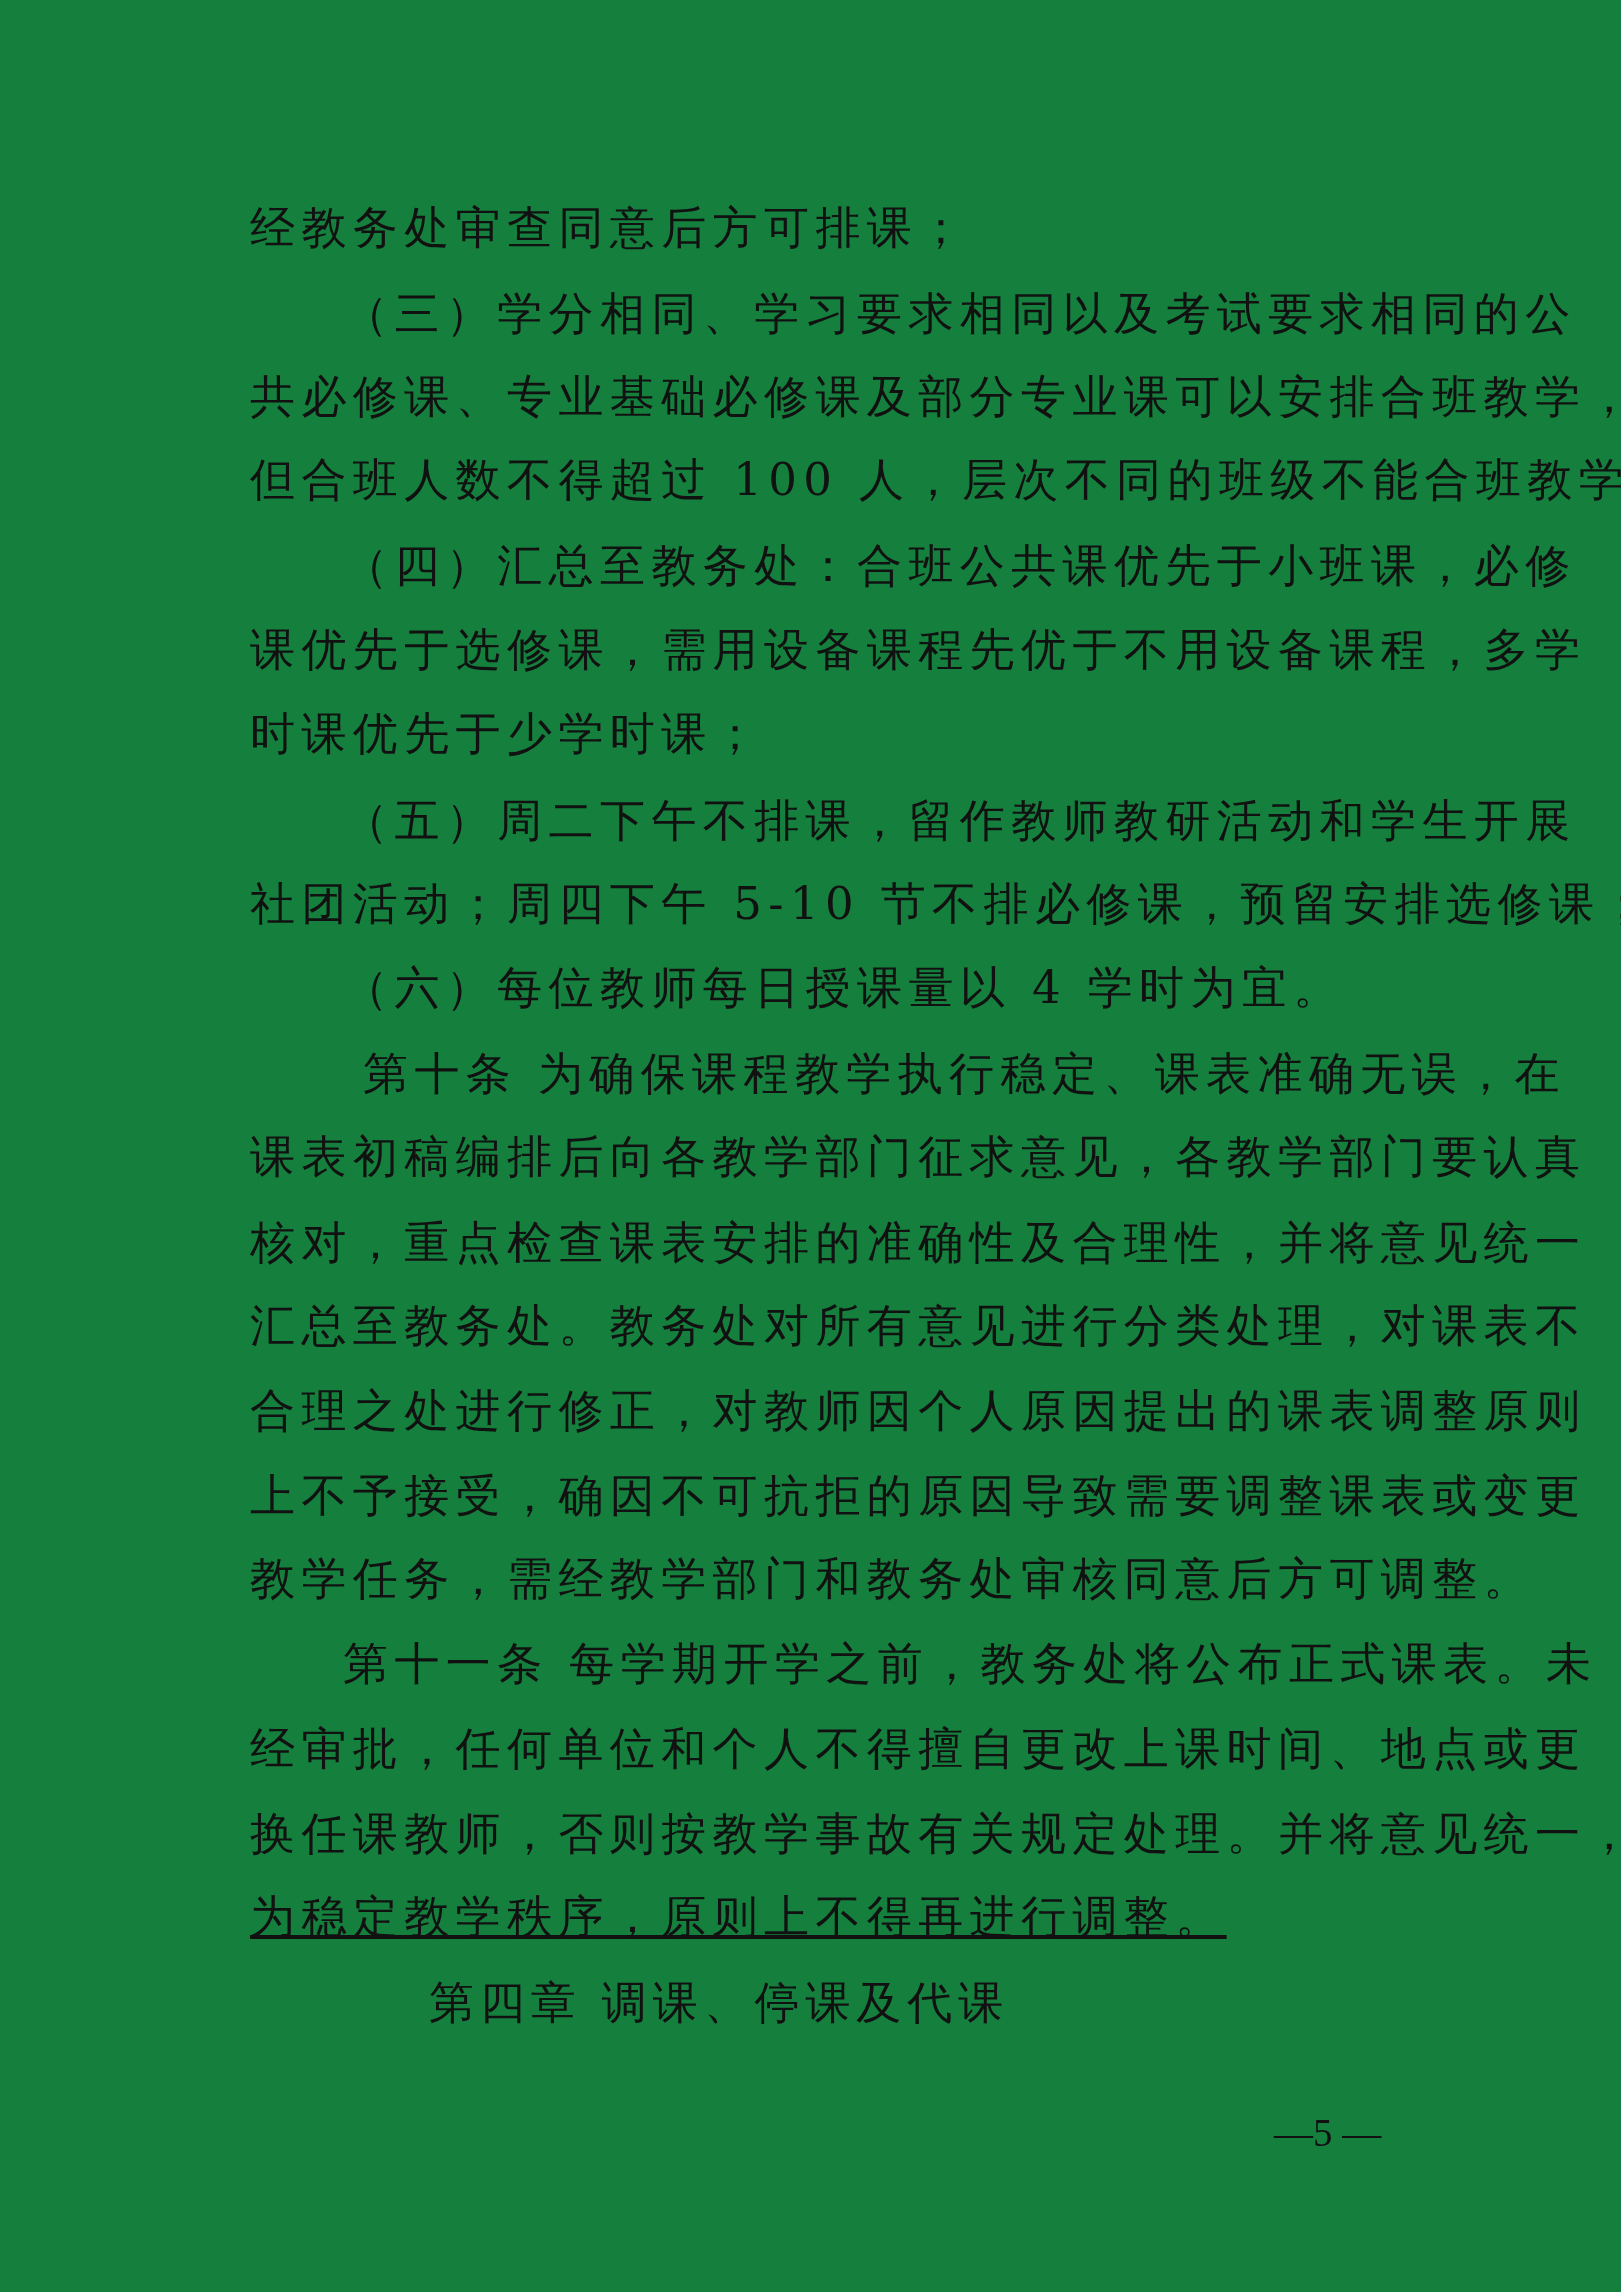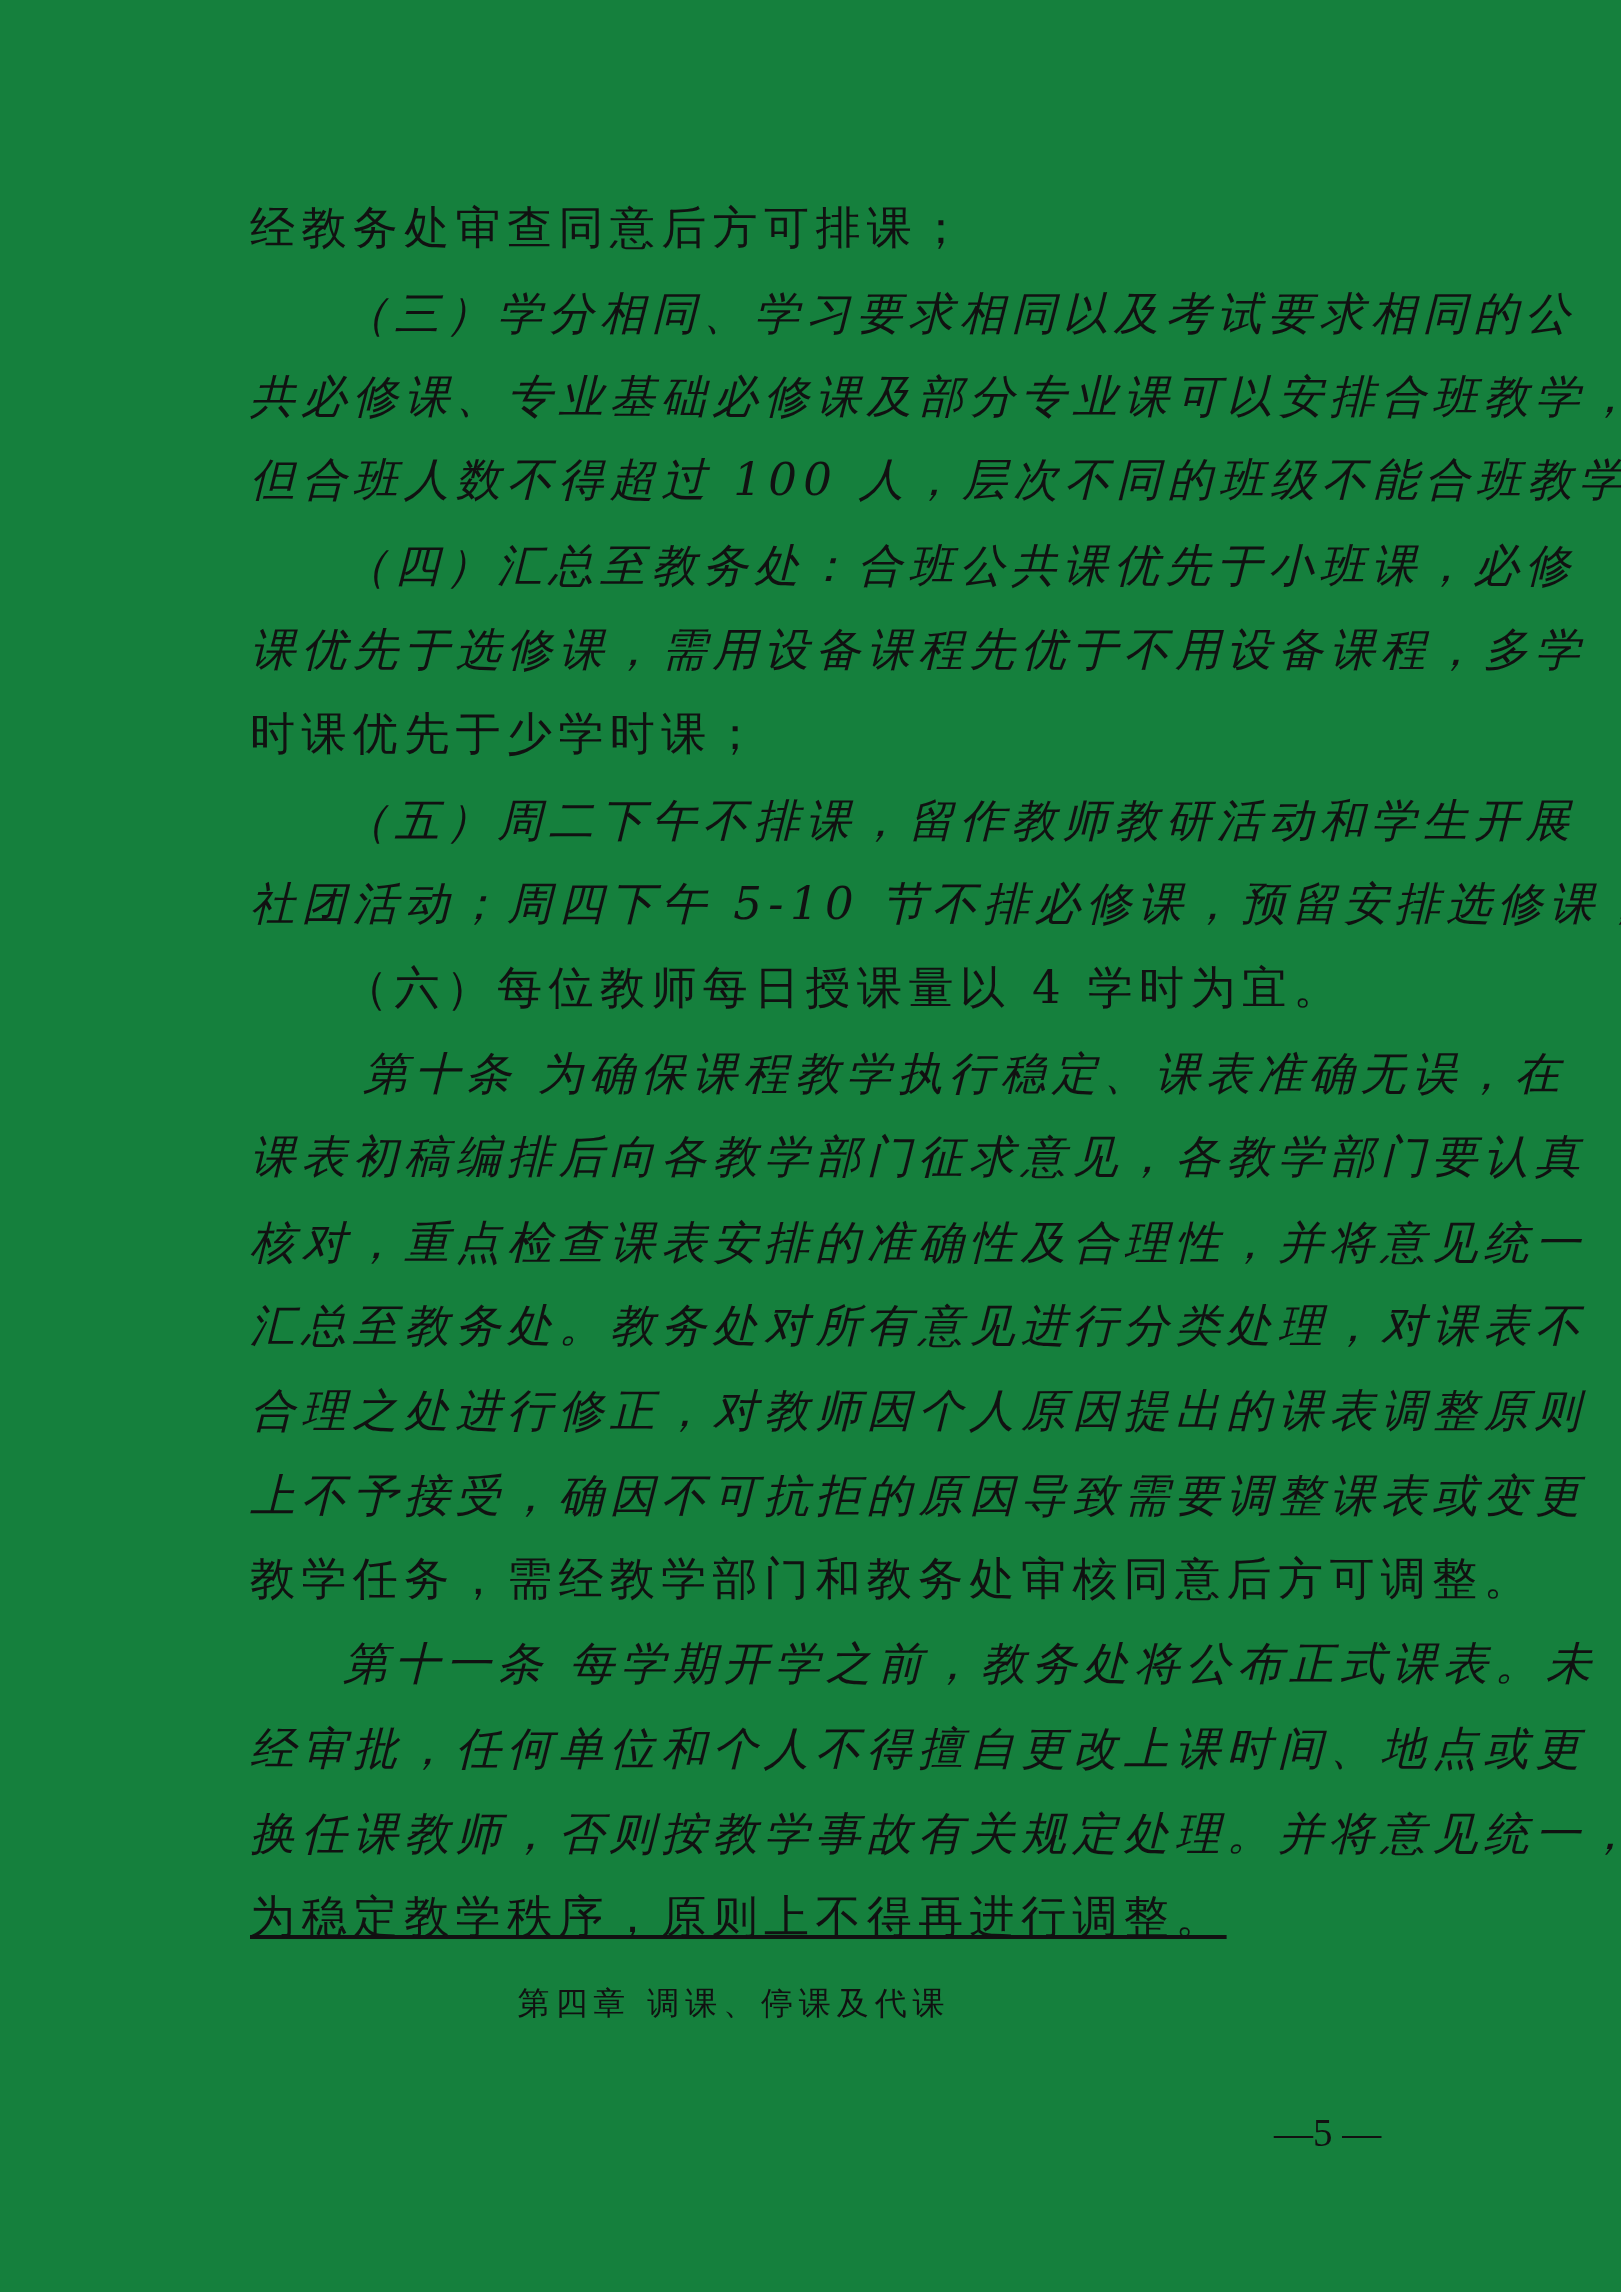--- a/index.html
+++ b/index.html
@@ -32,30 +32,29 @@
       letter-spacing: 6.4px;
       white-space: nowrap;
     }
     .line.indent {
       left: 343px;
       width: 1044px;
     }
     .line.justify {
       text-align: justify;
       text-align-last: justify;
-      font-style: italic;
     }
     .heading {
       position: absolute;
-      left: 15px;
+      left: 0;
       width: 1438px;
       text-align: center;
       height: 84px;
       line-height: 84px;
-      font-size: 32px;
+      font-size: 45px;
       letter-spacing: 5.9px;
       white-space: nowrap;
     }
     .page-number {
       position: absolute;
       left: 1274px;
       top: 2098px;
       height: 69px;
       line-height: 69px;
       font-size: 39px;

